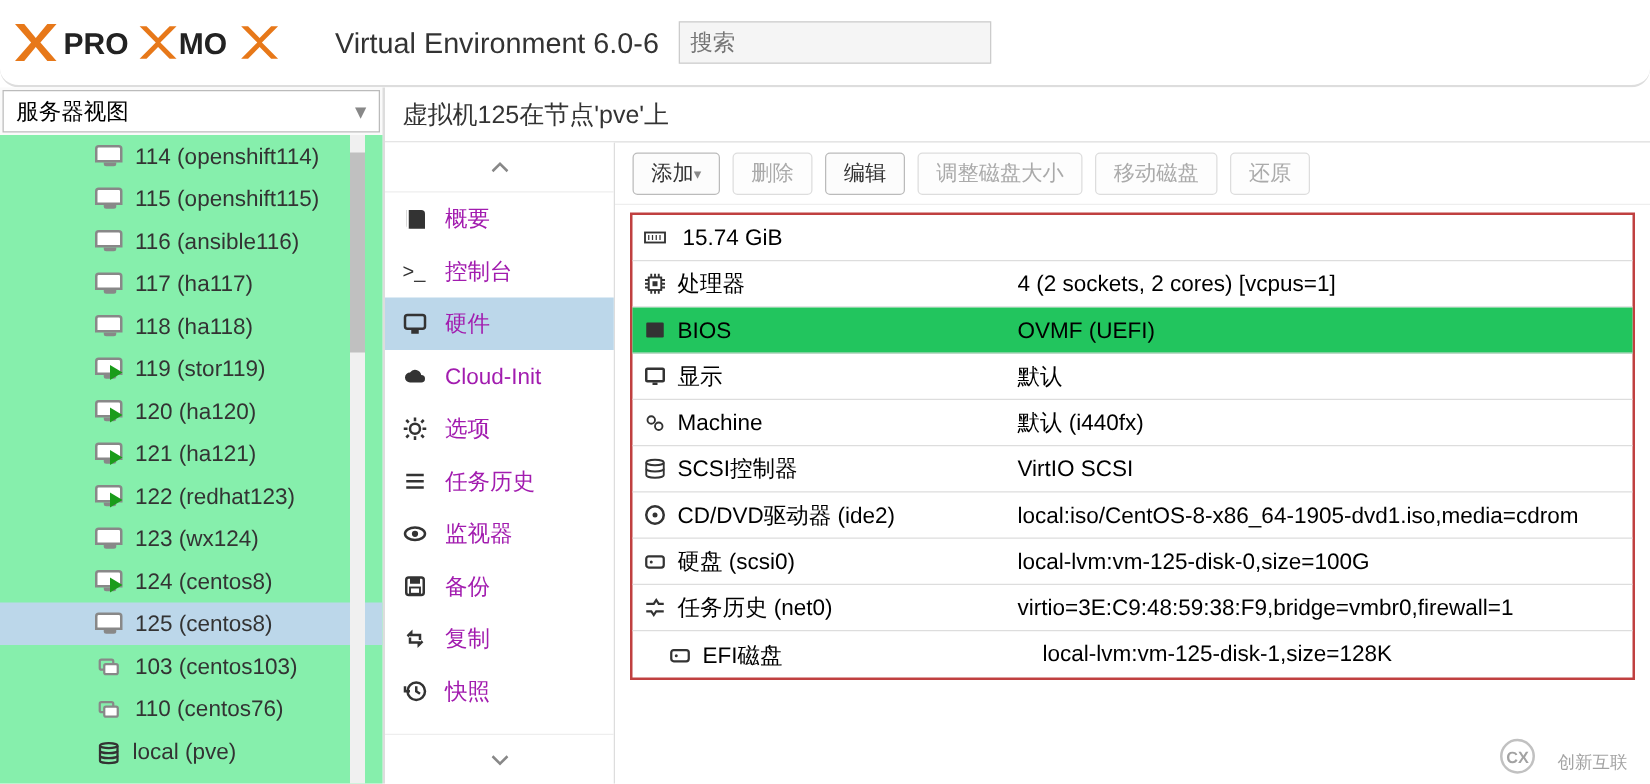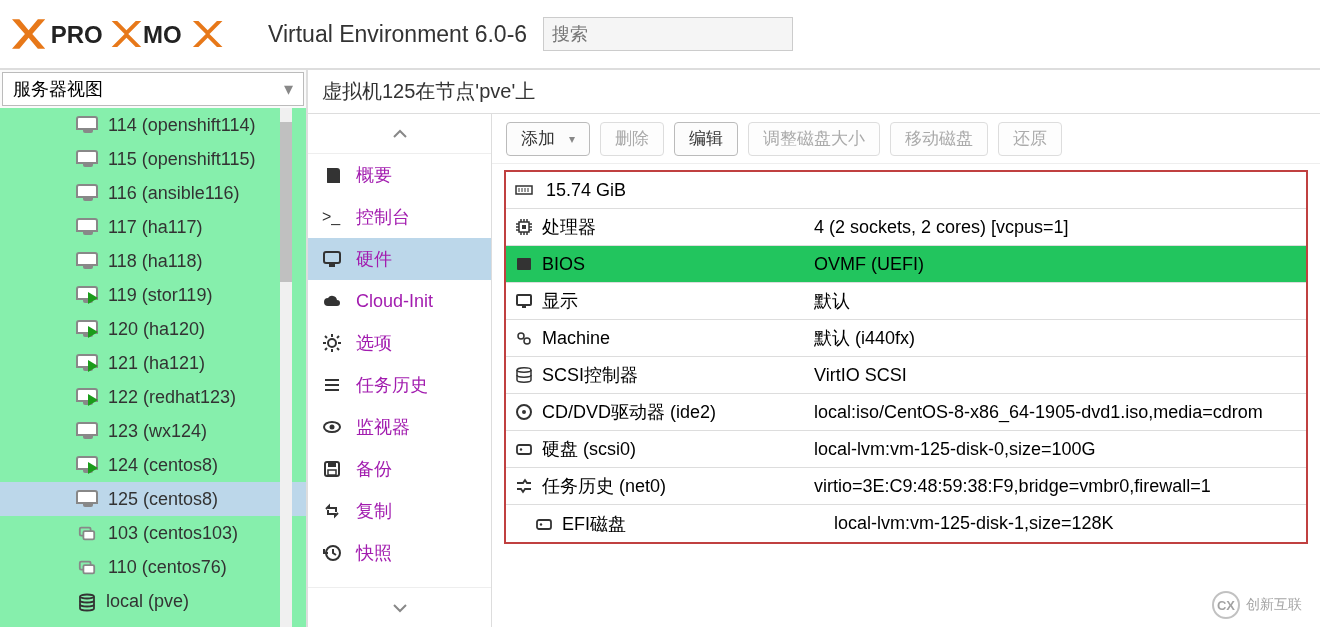--- a/index.html
+++ b/index.html
@@ -1,19 +1,19 @@
 <!DOCTYPE html>
 <html><head>
 <meta charset="utf-8">
 <style>
 * { box-sizing: border-box; margin: 0; padding: 0; font-family: Arial, "Microsoft YaHei", sans-serif; }
 html, body { width: 1320px; height: 627px; background: #fff; overflow: hidden; }
 
 
-.topbar { height: 70px; background: #fff; border-bottom: 2px solid #ddd; display: flex; align-items: center; padding: 0 12px; gap: 16px; }
+.topbar { height: 70px; background: #fff; border-bottom: 2px solid #ddd; display: flex; align-items: center; padding: 0 12px; gap: 16px; border-radius: 15px; }
 .logo { height: 40px; display: flex; align-items: center; }
 .logo svg { height: 36px; }
 .version { font-size: 23px; color: #333; }
 .search-input { height: 34px; width: 250px; background: #f5f5f5; border: 1px solid #ccc; padding: 0 8px; font-size: 18px; color: #888; }
 
 
 .main { display: flex; height: calc(100% - 70px); }
 
 
 .tree-panel { width: 308px; border-right: 2px solid #ddd; background: #fafafa; display: flex; flex-direction: column; }
@@ -42,33 +42,33 @@
 .midnav-top, .midnav-bottom { height: 40px; display: flex; align-items: center; justify-content: center; border-bottom: 1px solid #eee; color: #888; cursor: pointer; }
 .midnav-bottom { border-top: 1px solid #eee; border-bottom: none; margin-top: auto; }
 .midnav-list { }
 .midnav-item { height: 42px; display: flex; align-items: center; gap: 12px; padding: 0 14px; font-size: 18px; color: #a21caf; cursor: pointer; }
 .midnav-item.selected { background: #bcd7ea; }
 .midnav-item .ico { width: 22px; text-align: center; color: #333; }
 
 
 .rightpanel { flex: 1; display: flex; flex-direction: column; }
 .toolbar { height: 50px; display: flex; align-items: center; gap: 10px; padding: 0 14px; border-bottom: 1px solid #eee; }
-.tbtn { height: 34px; padding: 0 14px; background: #fcfcfc; border: 1px solid #bbb; border-radius: 4px; font-size: 17px; color: #333; display: flex; align-items: center; gap: 14px; cursor: pointer; }
+.tbtn { height: 34px; padding: 0 14px; background: #fcfcfc; border: 1px solid #bbb; border-radius: 4px; font-size: 17px; color: #333; display: flex; align-items: center; gap: 0; cursor: pointer; }
 .tbtn.disabled { color: #aaa; border-color: #ddd; background: #fdfdfd; cursor: default; }
 .tbtn .chev { color: #888; font-size: 12px; }
 
 .hw-grid { margin: 6px 12px 0 12px; border: 2px solid #c04040; }
 .hw-row { height: 37px; display: flex; align-items: center; border-bottom: 1px solid #ddd; font-size: 18px; }
 .hw-row:last-child { border-bottom: none; padding-left: 20px; }
 .hw-row.selected { background: #22c55e; align-items: center; }
 .hw-icon { width: 36px; display: flex; align-items: center; justify-content: center; color: #333; }
 .hw-key { width: 268px; padding-left: 0px; }
 .hw-val { flex: 1; padding-left: 4px; white-space: nowrap; overflow: hidden; }
 
-.watermark { position: absolute; right: 18px; bottom: 8px; display: flex; align-items: center; gap: 6px; opacity: 0.6; font-size: 14px; color: #666; }
+.watermark { position: absolute; right: 18px; bottom: 8px; display: flex; align-items: flex-end; gap: 18px; opacity: 0.6; font-size: 14px; color: #666; }
 .watermark .circ { width: 28px; height: 28px; border-radius: 50%; border: 2px solid #999; display: flex; align-items: center; justify-content: center; font-weight: bold; font-size: 13px; color: #666; }
 
 svg { display: block; }
 </style>
 </head>
 <body>
 
 <div class="topbar">
   <div class="logo">
     <svg viewBox="0 0 260 36" width="240">

